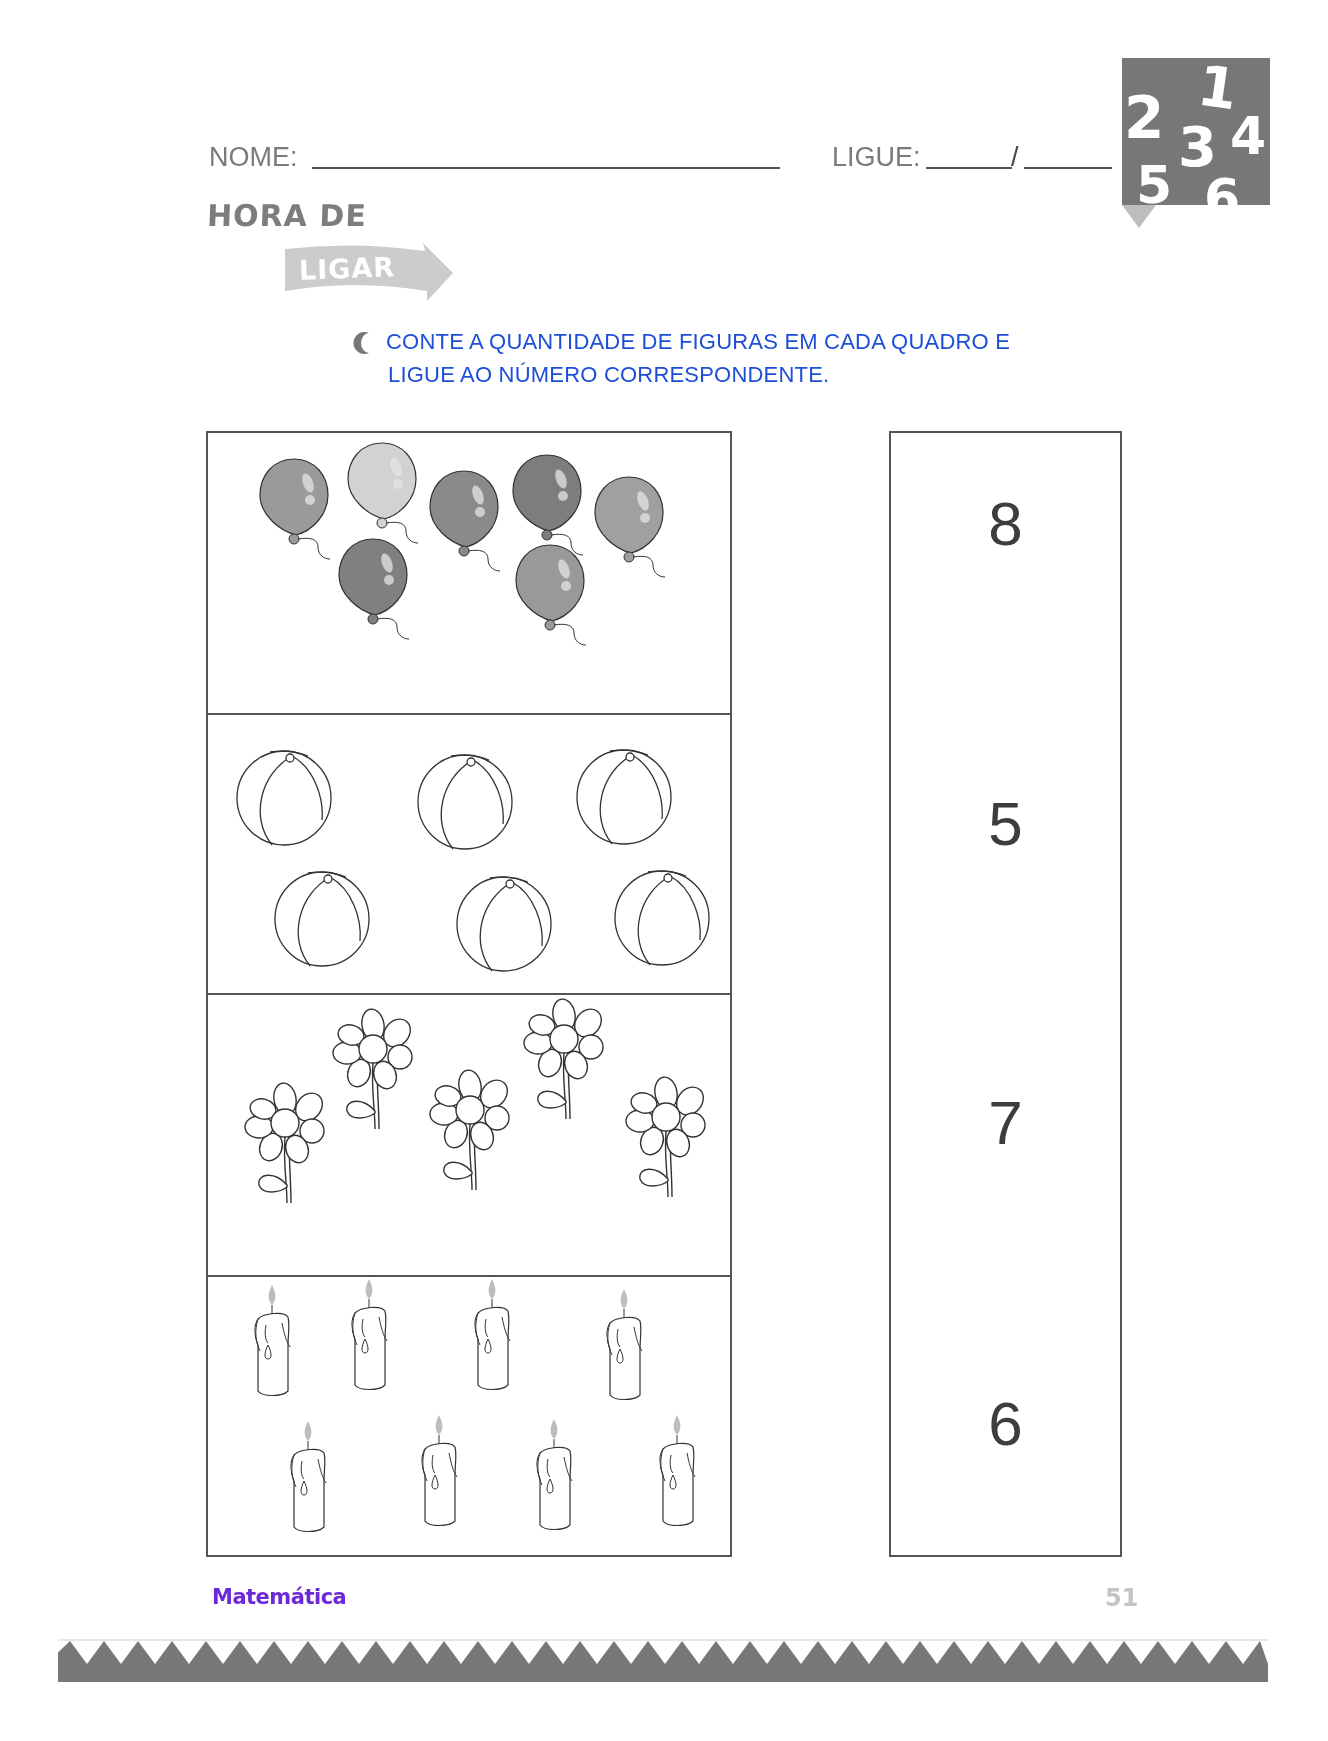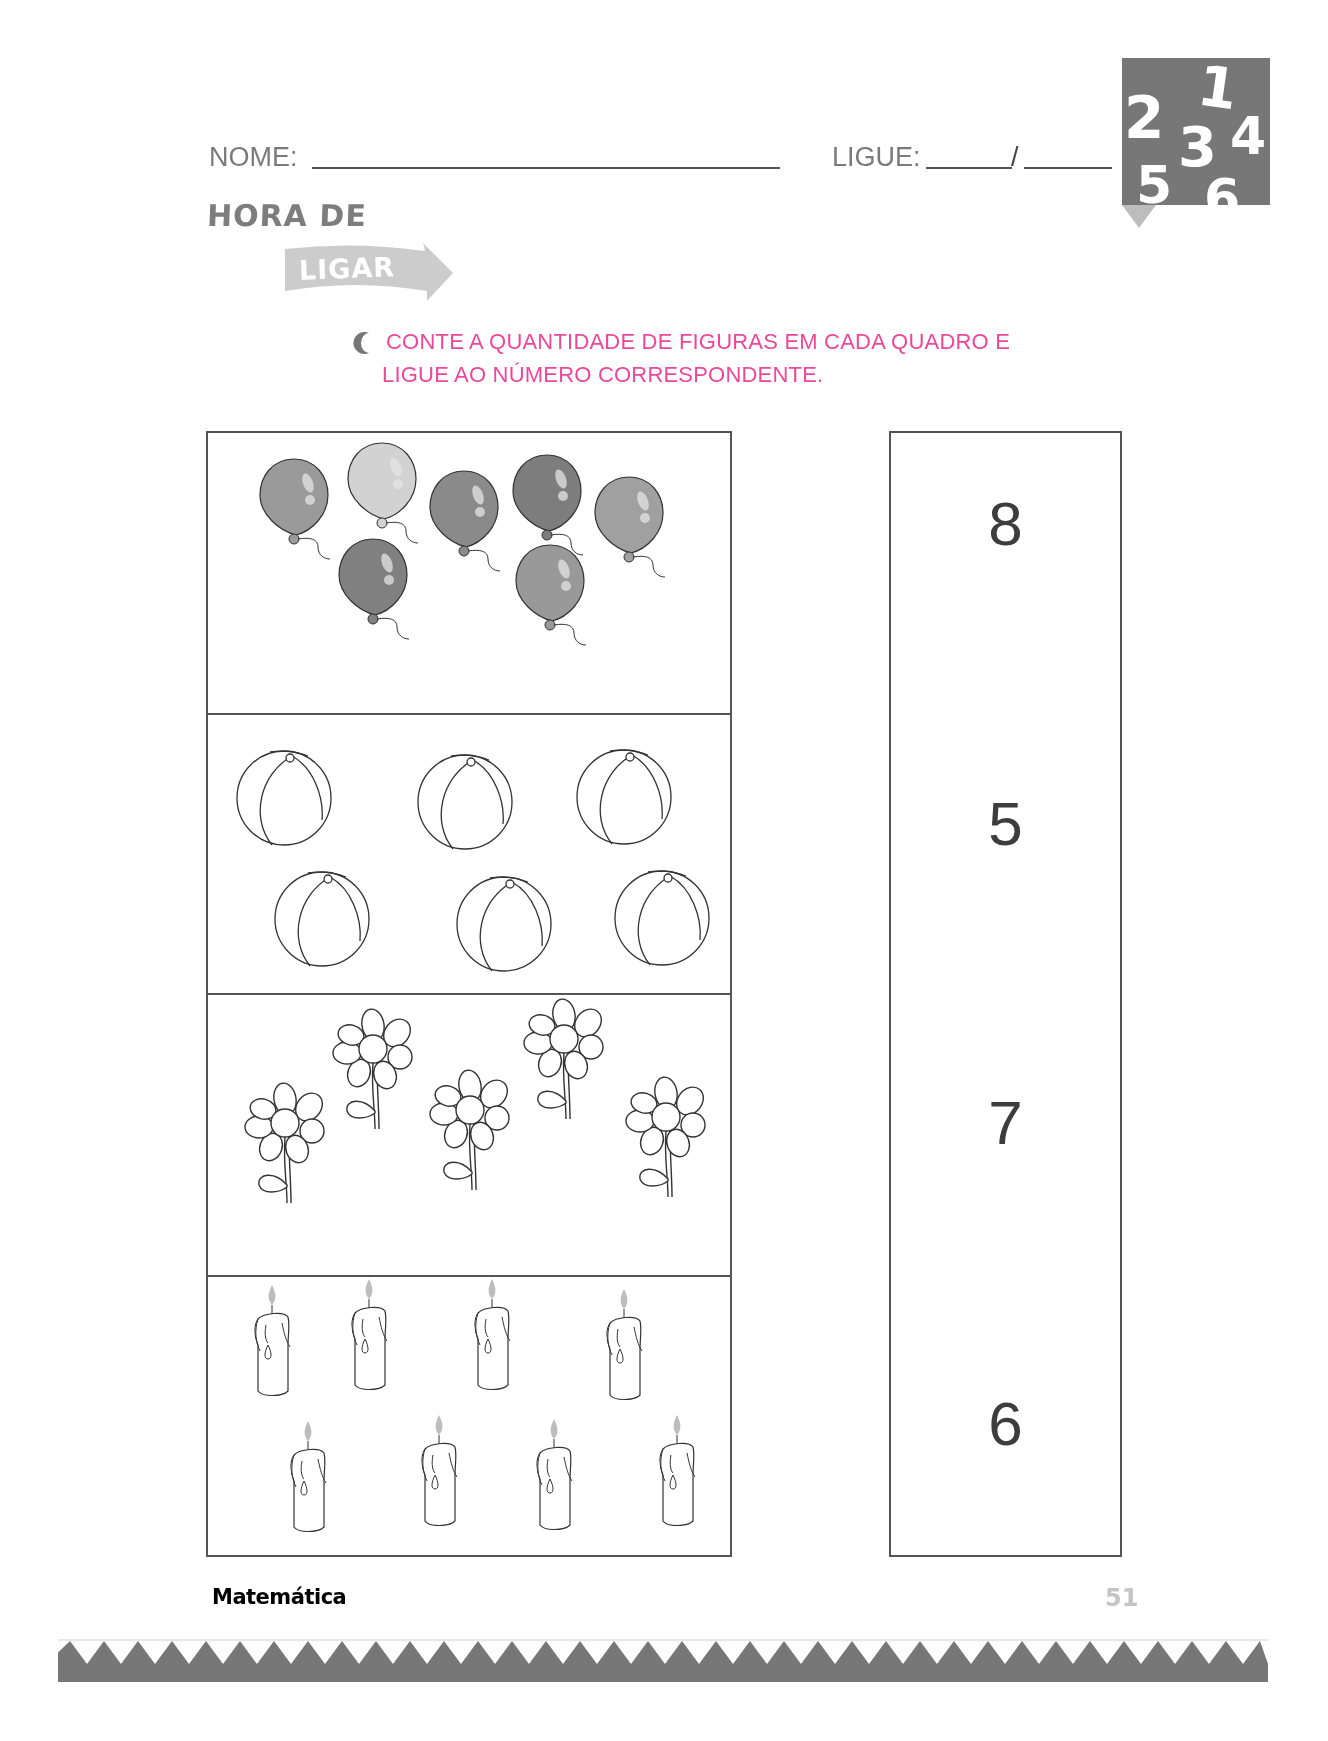--- a/index.html
+++ b/index.html
@@ -8,30 +8,30 @@
   .abs { position:absolute; }
 
   .label { font-size:27px; color:#7a7a7a; letter-spacing:0px; }
   .uline { border-bottom:2px solid #555; height:0; }
 
   .hora { font-family:"DejaVu Sans", sans-serif; font-size:30px; color:#7d7d7d;
           font-weight:bold; letter-spacing:1px; transform:skewX(-2deg); }
   .ligar-text { font-family:"DejaVu Sans", sans-serif; font-weight:bold; font-size:27px;
                 color:#ffffff; letter-spacing:1px; transform:rotate(-2deg); }
 
-  .instr { font-size:22px; color:#ec4899; line-height:33px; letter-spacing:0.2px; }
+  .instr { font-size:22px; color:#1d4ed8; line-height:33px; letter-spacing:0.2px; }
 
   .box { border:2.5px solid #555; box-sizing:border-box; background:#fff; }
   .cell { position:absolute; left:0; right:0; border-top:2.5px solid #555; }
   .cell:first-child { border-top:none; }
 
   .num { font-size:62px; color:#3d3d3d; text-align:center; width:100%; }
 
   .footer-left { font-family:"DejaVu Sans", sans-serif; font-weight:bold; font-size:21px;
-                 color:#000000; letter-spacing:-0.5px; }
+                 color:#6d28d9; letter-spacing:-0.5px; }
   .footer-right { font-family:"DejaVu Sans", sans-serif; font-weight:bold; font-size:24px;
                   color:#c4c4c4; }
 </style>
 </head>
 <body>
 
 <div class="abs label" style="left:209px; top:142px;">NOME:</div>
 <div class="abs uline" style="left:312px; top:167px; width:468px;"></div>
 
 <div class="abs label" style="left:832px; top:142px;">LIGUE:</div>
@@ -60,21 +60,21 @@
     <path d="M0,6 Q70,-2 140,8 L138,0 L168,30 L142,58 L142,48 Q70,36 0,48 Z" fill="#cccccc"></path>
   </svg>
   <div class="abs ligar-text" style="left:14px; top:10px;">LIGAR</div>
 </div>
 
 <div class="abs" style="left:353px; top:325px; width:760px;">
   <svg class="abs" width="20" height="24" viewBox="0 0 20 24" style="left:0; top:6px;">
     <path d="M16,2 A11,11 0 1 0 16,22 A8,10 0 0 1 16,2 Z" fill="#777"></path>
   </svg>
   <div class="abs instr" style="left:33px; top:0px; white-space:nowrap;">CONTE A QUANTIDADE DE FIGURAS EM CADA QUADRO E</div>
-  <div class="abs instr" style="left:29px; top:33px; white-space:nowrap;text-align:center;">LIGUE AO NÚMERO CORRESPONDENTE.</div>
+  <div class="abs instr" style="left:35px; top:33px; white-space:nowrap;text-align:center;">LIGUE AO NÚMERO CORRESPONDENTE.</div>
 </div>
 
 <div class="abs box" style="left:206px; top:431px; width:526px; height:1126px;">
 
   <div class="cell" style="top:0; height:280px;">
     <svg width="521" height="280" viewBox="0 0 521 280">
       <defs>
         <g id="balloon">
           <path d="M0,-36 C22,-36 34,-18 34,0 C34,20 18,36 2,40 C-14,36 -34,20 -34,0 C-34,-18 -22,-36 0,-36 Z" stroke="#333" stroke-width="1.2"></path>
           <ellipse cx="14" cy="-12" rx="5" ry="10" transform="rotate(-20 14 -12)" fill="#e4e4e4" opacity="0.75"></ellipse>

